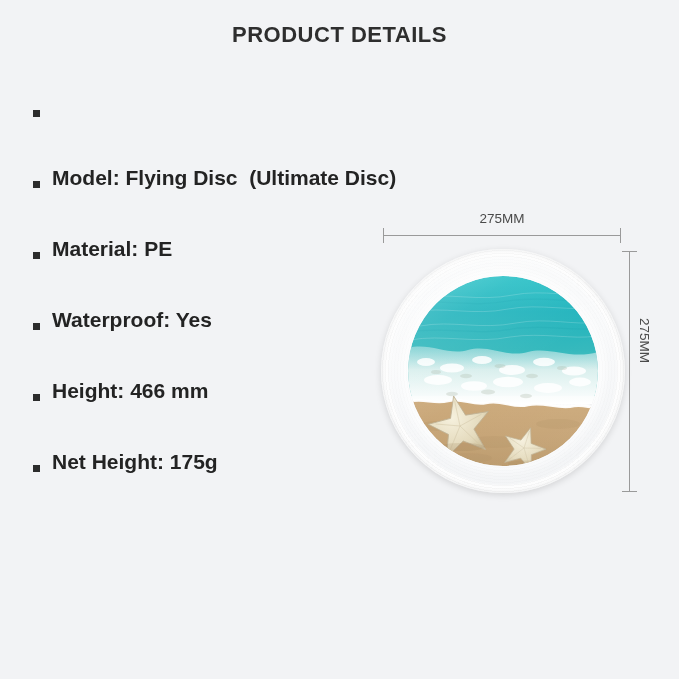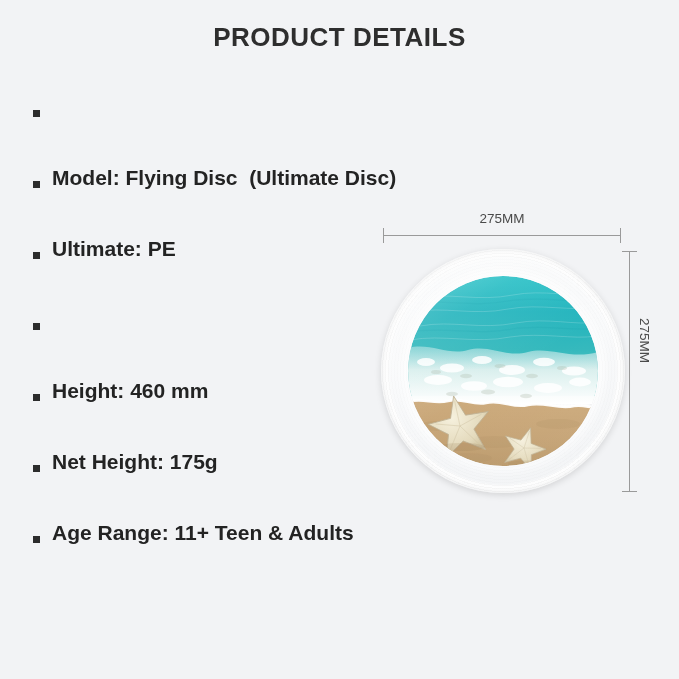--- a/index.html
+++ b/index.html
@@ -24,21 +24,21 @@
     background: #f2f3f5;
   }
 
   
   #title {
     position: absolute;
     top: 22px;
     left: 0;
     width: 679px;
     text-align: center;
-    font-size: 26px;
+    font-size: 22px;
     font-weight: bold;
     letter-spacing: 0.5px;
     color: #2e2e2e;
     font-family: "Liberation Sans", sans-serif;
   }
 
   
   #spec-list {
     position: absolute;
     top: 104px;
@@ -220,42 +220,39 @@
 
   <div id="spec-list">
 
     <div class="spec-item">
       <span class="spec-bullet"></span>
       <span class="spec-text">Model: Flying Disc  (Ultimate Disc)</span>
     </div>
 
     <div class="spec-item">
       <span class="spec-bullet"></span>
-      <span class="spec-text">Ultimate: PE</span>
-    </div>
-
-    <div class="spec-item">
-      <span class="spec-bullet"></span>
-    </div>
-
-
-    <div class="spec-item">
-      <span class="spec-bullet"></span>
-      <span class="spec-text">Height: 460 mm</span>
+      <span class="spec-text">Material: PE</span>
+    </div>
+
+    <div class="spec-item">
+      <span class="spec-bullet"></span>
+      <span class="spec-text">Waterproof: Yes</span>
+    </div>
+
+
+    <div class="spec-item">
+      <span class="spec-bullet"></span>
+      <span class="spec-text">Height: 466 mm</span>
     </div>
 
     <div class="spec-item">
       <span class="spec-bullet"></span>
       <span class="spec-text">Net Height: 175g</span>
     </div>
 
-    <div class="spec-item">
-      <span class="spec-bullet"></span>
-      <span class="spec-text">Age Range: 11+ Teen &amp; Adults</span>
-    </div>
 
     <div class="spec-item">
       <span class="spec-bullet"></span>
       
     </div>
 
   </div>
 
   <div id="product-block">
 

